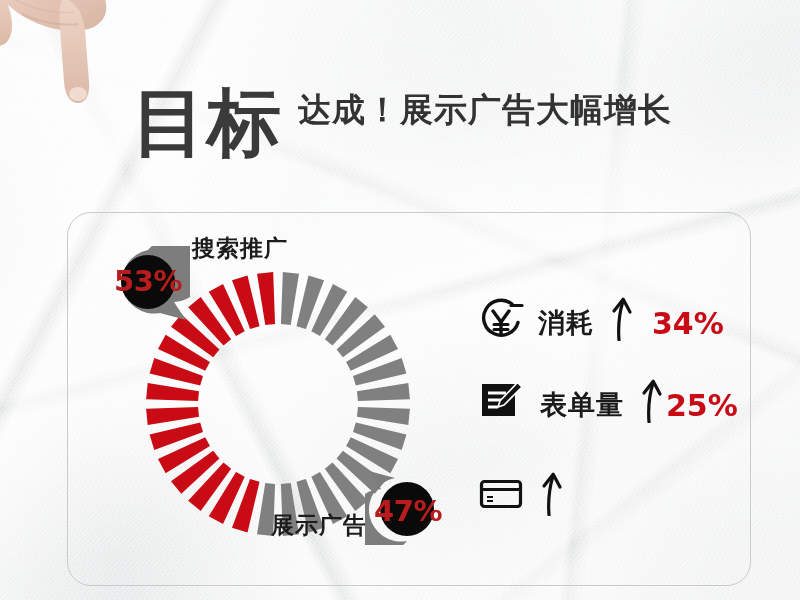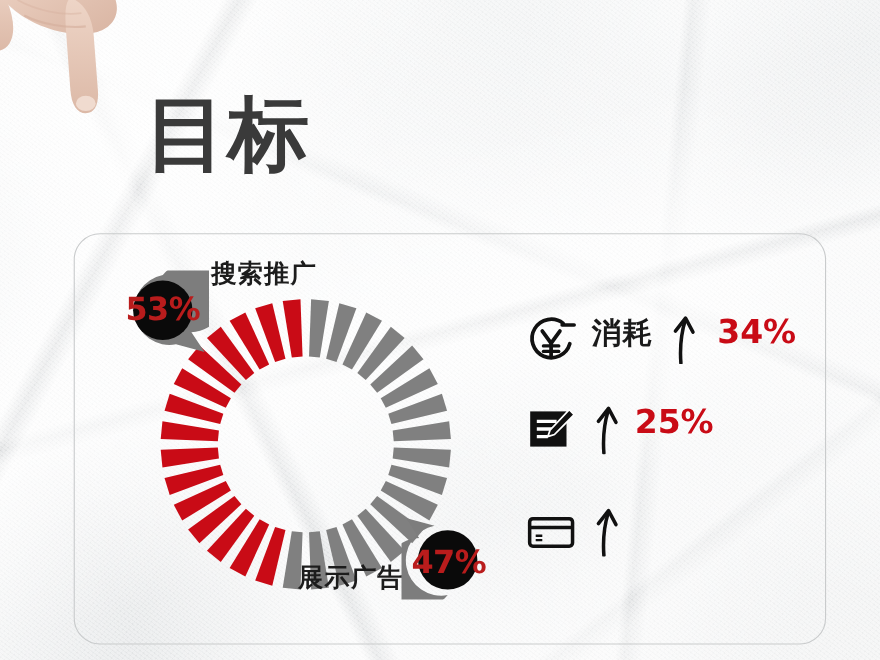--- a/index.html
+++ b/index.html
@@ -77,34 +77,34 @@
   .badge-txt {
     position:absolute; inset:0; display:flex; align-items:center; justify-content:center;
     color:#b91c1c; font-size:29px; font-weight:700; 
     letter-spacing:-.5px;
     font-family:"DejaVu Sans","Liberation Sans",sans-serif;
   }
   #badge-53 .badge-txt { transform:translate(-3px,-4px); }
   #badge-47 .badge-txt { transform:translate(4px,5px); }
 
   
-  .metric { position:absolute; left:478px; display:flex; align-items:flex-start; height:56px; }
+  .metric { position:absolute; left:478px; display:flex; align-items:flex-end; height:56px; }
   #metric-0 { top:285px; }
   #metric-1 { top:367px; }
   #metric-2 { top:460px; }
   .metric-icon { width:46px; height:46px; flex:0 0 46px; }
   .metric-label {
     font-size:27px; font-weight:700; color:#1a1a1a; letter-spacing:1px;
     margin-left:16px; white-space:nowrap;
     font-family:"DejaVu Sans","Liberation Sans",sans-serif;
   }
   .metric-arrow { width:26px; height:46px; flex:0 0 26px; margin-left:14px; }
   .metric-value {
     font-size:30px; font-weight:700; color:#c90b16; letter-spacing:0;
-    margin-left:13px; white-space:nowrap;
+    margin-left:2px; white-space:nowrap;
     font-family:"DejaVu Sans","Liberation Sans",sans-serif;
   }
   #metric-0 .metric-label { margin-left:14px; }
   #metric-0 .metric-value { margin-left:18px; }
 </style>
 </head>
 <body>
 
 <div id="paper"></div>
 <div id="grain"></div>
@@ -134,20 +134,21 @@
            L 74 72 C 73 56 73 46 78 42 Z" fill="url(#skin2)"></path>
 
   <ellipse cx="92" cy="138" rx="9" ry="7" fill="#f3e0d6" opacity=".85"></ellipse>
 
   <path d="M36 58 C 52 66 74 70 92 68" stroke="#d3ad9b" stroke-width="2" fill="none" opacity=".6"></path>
   <path d="M30 44 C 48 54 70 58 88 56" stroke="#d6b2a0" stroke-width="1.6" fill="none" opacity=".45"></path>
 </svg>
 
 <div id="title-row">
   <div id="title-main">目标</div>
+  <div id="title-sub">达成！展示广告大幅增长</div>
 </div>
 
 <div id="card"></div>
 
 <svg id="donut" viewBox="0 0 276 276">
   <g id="donut-segments">
       <polygon points="140.93,58.05 142.84,6.09 158.99,7.68 150.72,59.02" fill="#808080"></polygon>
       <polygon points="156.47,60.16 168.48,9.57 184.01,14.28 165.89,63.02" fill="#808080"></polygon>
       <polygon points="171.30,65.26 192.95,17.98 207.26,25.63 179.98,69.90" fill="#808080"></polygon>
       <polygon points="184.85,73.16 215.31,31.01 227.86,41.30 192.46,79.40" fill="#808080"></polygon>
@@ -217,20 +218,21 @@
   </svg>
   <div class="metric-value">34%</div>
 </div>
 
 <div class="metric" id="metric-1">
   <svg class="metric-icon" viewBox="0 0 46 46">
     <rect x="4" y="7" width="33" height="32" fill="#111"></rect>
     <path d="M10 16 H28 M10 23 H28 M10 30 H20" stroke="#fff" stroke-width="3"></path>
     <path d="M39.5 5.5 L44 10 L26 28 L20 30 L22 24 Z" fill="#111" stroke="#fff" stroke-width="1.6"></path>
   </svg>
+  <div class="metric-label">表单量</div>
   <svg class="metric-arrow" viewBox="0 0 26 46">
     <path d="M11 45 C 10 32 11 19 15 6" fill="none" stroke="#111" stroke-width="3.2" stroke-linecap="round"></path>
     <path d="M6 16 L15.2 4.2 L22 17" fill="none" stroke="#111" stroke-width="3.2" stroke-linecap="round" stroke-linejoin="round"></path>
   </svg>
   <div class="metric-value">25%</div>
 </div>
 
 <div class="metric" id="metric-2">
   <svg class="metric-icon" viewBox="0 0 46 46">
     <rect x="3.5" y="11.5" width="39" height="25" rx="3" fill="none" stroke="#111" stroke-width="3.2"></rect>

